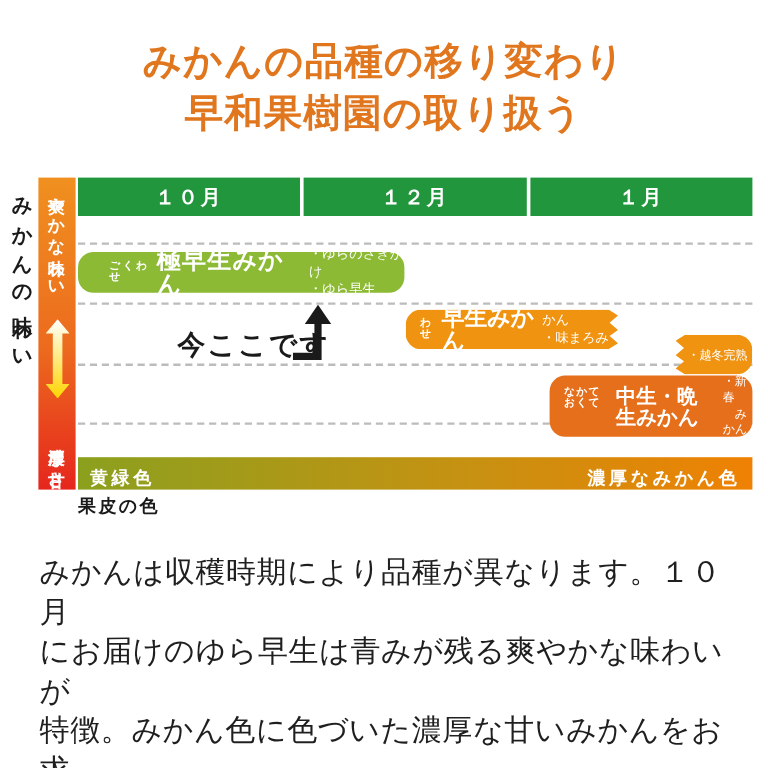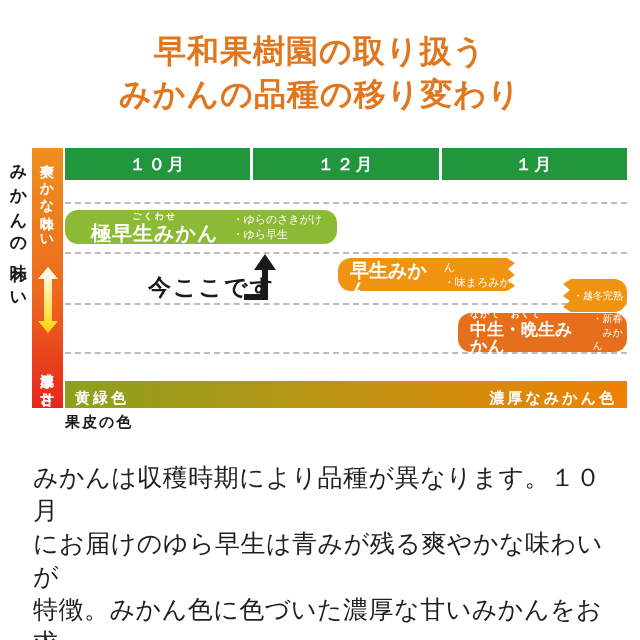--- a/index.html
+++ b/index.html
@@ -27,21 +27,21 @@
   .months { left:65px; top:148px; width:562px; height:32px; display:flex; gap:3px; }
   .month { flex:1; background:#21963c; color:#ffffff; font-weight:bold;
            font-size:17px; letter-spacing:2px; display:flex;
            align-items:center; justify-content:center; }
 
   
   .dash { left:65px; width:562px; height:0; border-top:2px dashed #bcbcbc; }
 
   
   .vbar { color:#ffffff; display:flex; align-items:center; }
-  .bar-main { display:flex; flex-direction:column; align-items:center; line-height:1; }
+  .bar-main { display:flex; flex-direction:row; align-items:center; line-height:1; }
   .furi { font-size:9px; font-weight:bold; letter-spacing:2px; margin-bottom:2px; }
   .bname { font-weight:bold; }
   .varieties { font-size:11px; font-weight:normal; line-height:1.35; white-space:pre-line; }
 
   .bar-gokuwase { left:65px; top:210px; width:272px; height:34px;
                   background:#8cba35; border-radius:13px; }
   .bar-gokuwase .bname { font-size:20px; letter-spacing:1px; }
   .bar-gokuwase .bar-main { margin-left:26px; }
   .bar-gokuwase .varieties { margin-left:14px; }
 
@@ -51,21 +51,21 @@
   .bar-wase .bname { font-size:19px; }
   .bar-wase .bar-main { margin-left:12px; }
   .bar-wase .varieties { margin-left:6px; font-size:11px; }
 
   .bar-ettou { left:563px; top:258px; width:64px; height:33px;
                background:#f09310; border-radius:0 13px 13px 0;
                clip-path:polygon(8px 0,64px 0,64px 33px,8px 33px,0 28px,7px 22px,0 17px,7px 11px,0 5px);
                display:flex; align-items:center; justify-content:center;
                color:#fff; font-size:10px; font-weight:normal; padding-left:6px;margin-top:21px; }
 
-  .bar-nakate { left:458px; top:313px; width:169px; height:39px;
+  .bar-nakate { left:458px; top:313px; width:169px; height:51px;
                 background:#e56f1b; border-radius:13px; }
   .bar-nakate .bname { font-size:17px; }
   .bar-nakate .bar-main { margin-left:12px; align-items:flex-start; }
   .bar-nakate .furi { letter-spacing:1px; }
   .bar-nakate .varieties { margin-left:6px; font-size:10px; }
 
   
   .now-label { left:148px; top:272px; color:#1a1a1a; font-size:23px;
                font-weight:bold; letter-spacing:2px; }
   .now-arrow { left:244px; top:254px; }
@@ -82,22 +82,22 @@
   
   .paragraph { left:33px; top:461px; width:585px;
                font-family:"Liberation Serif", serif; color:#1f1f1f;
                font-size:25px; line-height:33px; letter-spacing:0.5px;
                white-space:pre-line; }
 </style>
 </head>
 <body>
 
 <div class="abs title">
+  <div>みかんの品種の移り変わり</div>
   <div>早和果樹園の取り扱う</div>
-  <div>みかんの品種の移り変わり</div>
 </div>
 
 <div class="abs v-text axis-label">みかんの味わい</div>
 
 <div class="abs taste-bar">
   <span class="v-text">爽やかな味わい</span>
   <span>
     <svg width="20" height="66" viewBox="0 0 20 66">
       <defs>
         <linearGradient id="ag" x1="0" y1="0" x2="0" y2="1">

